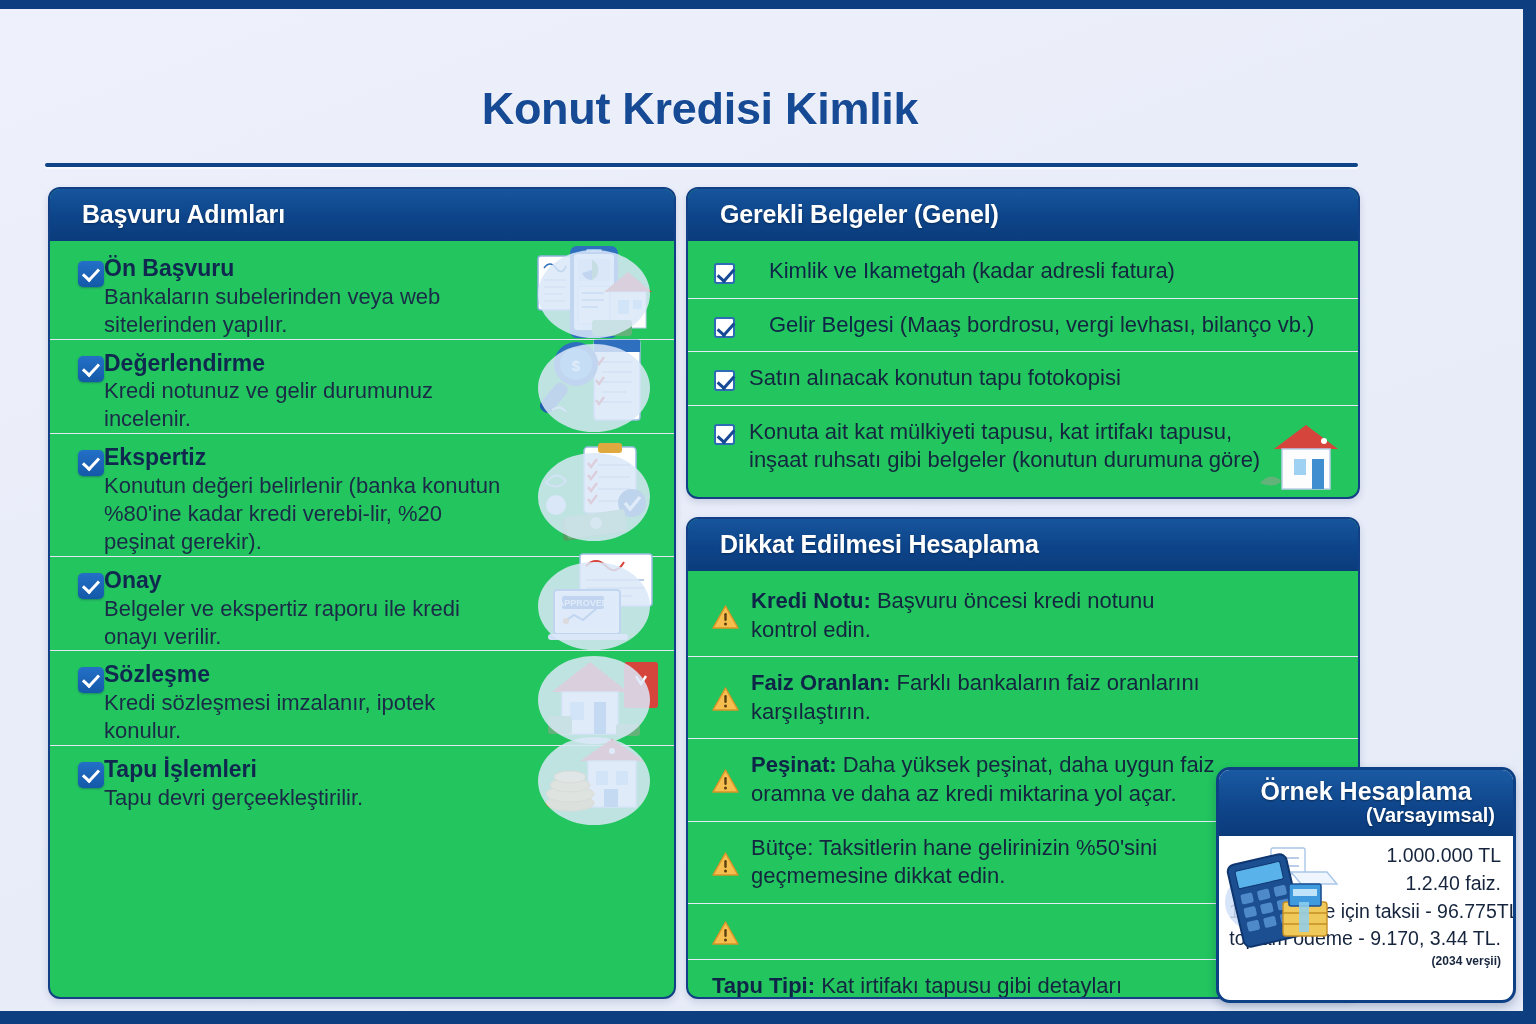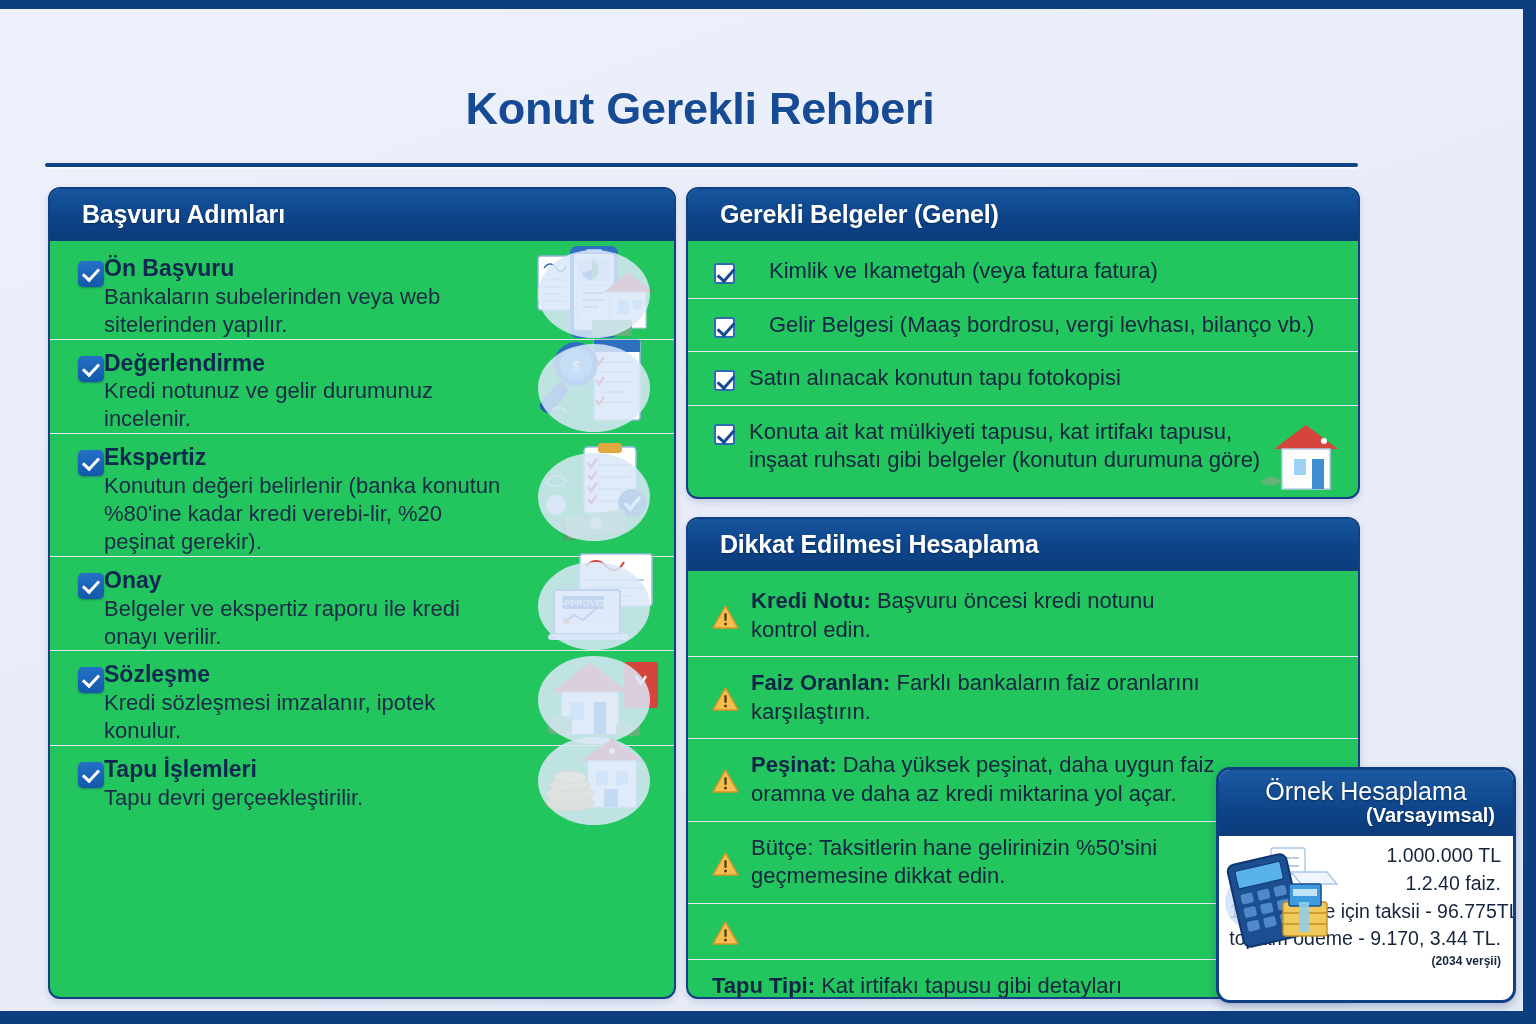--- a/index.html
+++ b/index.html
@@ -230,21 +230,21 @@
     z-index: 40;
   }
   .card-head {
     background: linear-gradient(180deg, #1a5aa3 0%, #0e4489 60%, #0b3b7b 100%);
     color: #fff;
     text-align: center;
     padding: 8px 10px 10px 10px;
   }
   .card-head .ch1 {
     font-size: 25px;
-    font-weight: normal;
+    font-weight: bold;
     line-height: 1.05;
     text-shadow: 0 1px 2px rgba(0,0,0,0.4);
   }
   .card-head .ch2 {
     font-size: 20px;
     font-weight: bold;
     line-height: 1.1;
     text-align: right;
     padding-right: 8px;
     text-shadow: 0 1px 2px rgba(0,0,0,0.4);
@@ -271,21 +271,21 @@
 </style>
 </head>
 <body>
 
 <div class="frame-top"></div>
 <div class="frame-right"></div>
 <div class="frame-bottom"></div>
 
 <div class="page">
 
-  <h1 class="title">Konut Gerekli Rehberi</h1>
+  <h1 class="title">Konut Kredisi Kimlik</h1>
   <div class="title-rule"></div>
 
   <section class="panel" id="panel-steps">
     <div class="panel-header">Başvuru Adımları</div>
     <div class="panel-body">
 
       <div class="step">
         <span class="cb-filled"></span>
         <div class="step-text">
           <div class="step-title">Ön Başvuru</div>
@@ -464,21 +464,21 @@
 
     </div>
   </section>
 
   <section class="panel" id="panel-docs">
     <div class="panel-header">Gerekli Belgeler (Genel)</div>
     <div class="panel-body">
 
       <div class="doc-row">
         <span class="cb-outline"></span>
-        <div class="doc-text"><b>Kimlik ve Ikametgah</b><span> (veya fatura fatura)</span></div>
+        <div class="doc-text"><b>Kimlik ve Ikametgah</b><span> (kadar adresli fatura)</span></div>
       </div>
 
       <div class="doc-row">
         <span class="cb-outline"></span>
         <div class="doc-text"><b>Gelir Belgesi</b><span> (Maaş bordrosu, vergi levhası, bilanço vb.)</span></div>
       </div>
 
       <div class="doc-row">
         <span class="cb-outline"></span>
         <div class="doc-text"><span>Satın alınacak konutun tapu fotokopisi</span></div>

